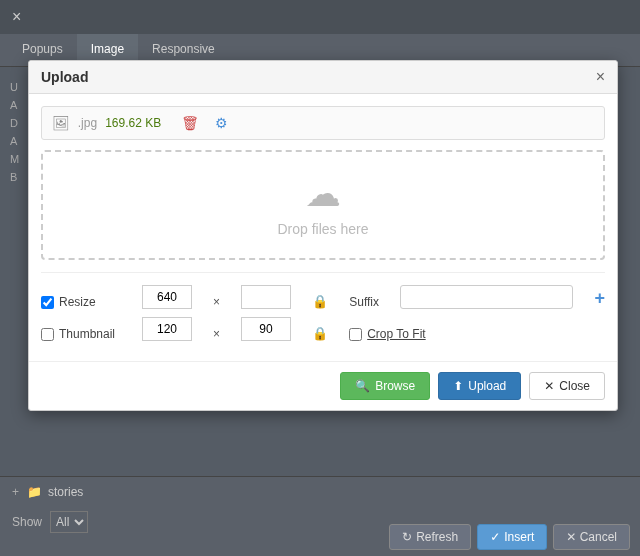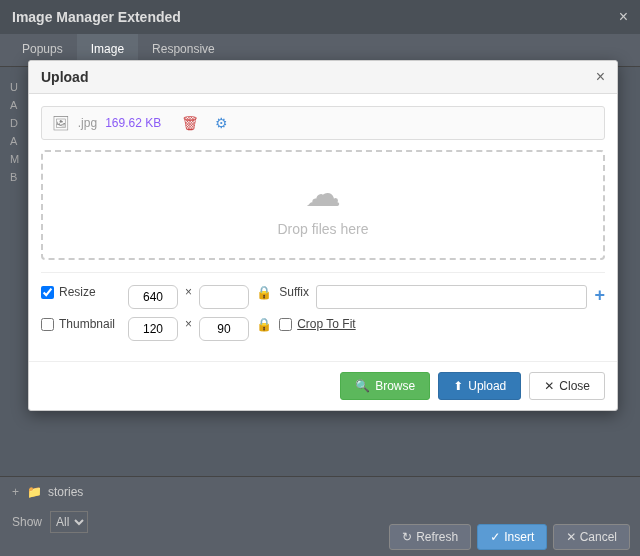--- a/index.html
+++ b/index.html
@@ -147,21 +147,21 @@
       color: #333;
       font-size: 13px;
     }
 
     .file-ext {
       color: #999;
       font-size: 12px;
     }
 
     .file-size {
-      color: #8b5cf6;
+      color: #4d7c0f;
       font-size: 12px;
       margin-right: 8px;
     }
 
     .file-action-btn {
       background: none;
       border: none;
       cursor: pointer;
       padding: 2px 4px;
       color: #888;
@@ -196,42 +196,42 @@
     }
 
     
     .options-section {
       border-top: 1px solid #eee;
       padding-top: 12px;
     }
 
     .options-row {
       display: flex;
-      align-items: flex-start;
-      gap: 7px;
+      align-items: flex-end;
+      gap: 21px;
       margin-bottom: 8px;
     }
 
     .checkbox-label {
       display: flex;
       align-items: center;
       gap: 5px;
       font-size: 12px;
       color: #444;
       min-width: 80px;
     }
 
     .checkbox-label input[type="checkbox"] {
       margin: 0;
     }
 
     .size-input {
       width: 50px;
       border: 1px solid #ccc;
-      border-radius: 6px;
+      border-radius: 0;
       padding: 4px 6px;
       font-size: 12px;
       text-align: center;
     }
 
     .x-label {
       color: #555;
       font-size: 12px;
     }
 
@@ -398,21 +398,20 @@
       color: #aaa;
       font-size: 12px;
     }
   </style>
 </head>
 <body>
 
 <div class="bg-dialog">
 
   <div class="bg-dialog-titlebar">
-    <span>Image Manager Extended</span>
     <button class="bg-close-btn">×</button>
   </div>
 
   <div class="tabs-bar">
     <div class="tab">Popups</div>
     <div class="tab active">Image</div>
     <div class="tab">Responsive</div>
   </div>
 
   <div class="bg-content">

